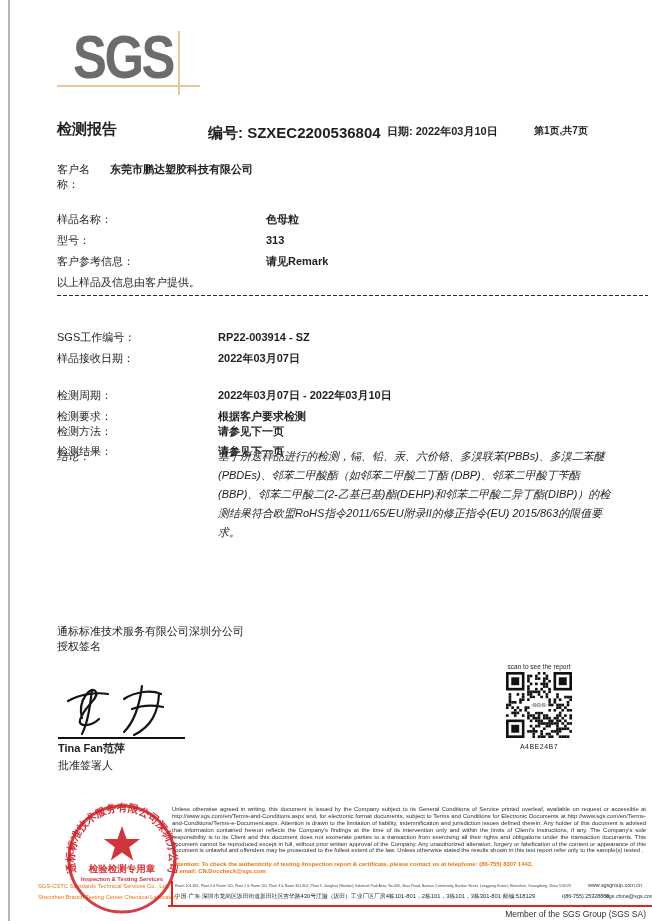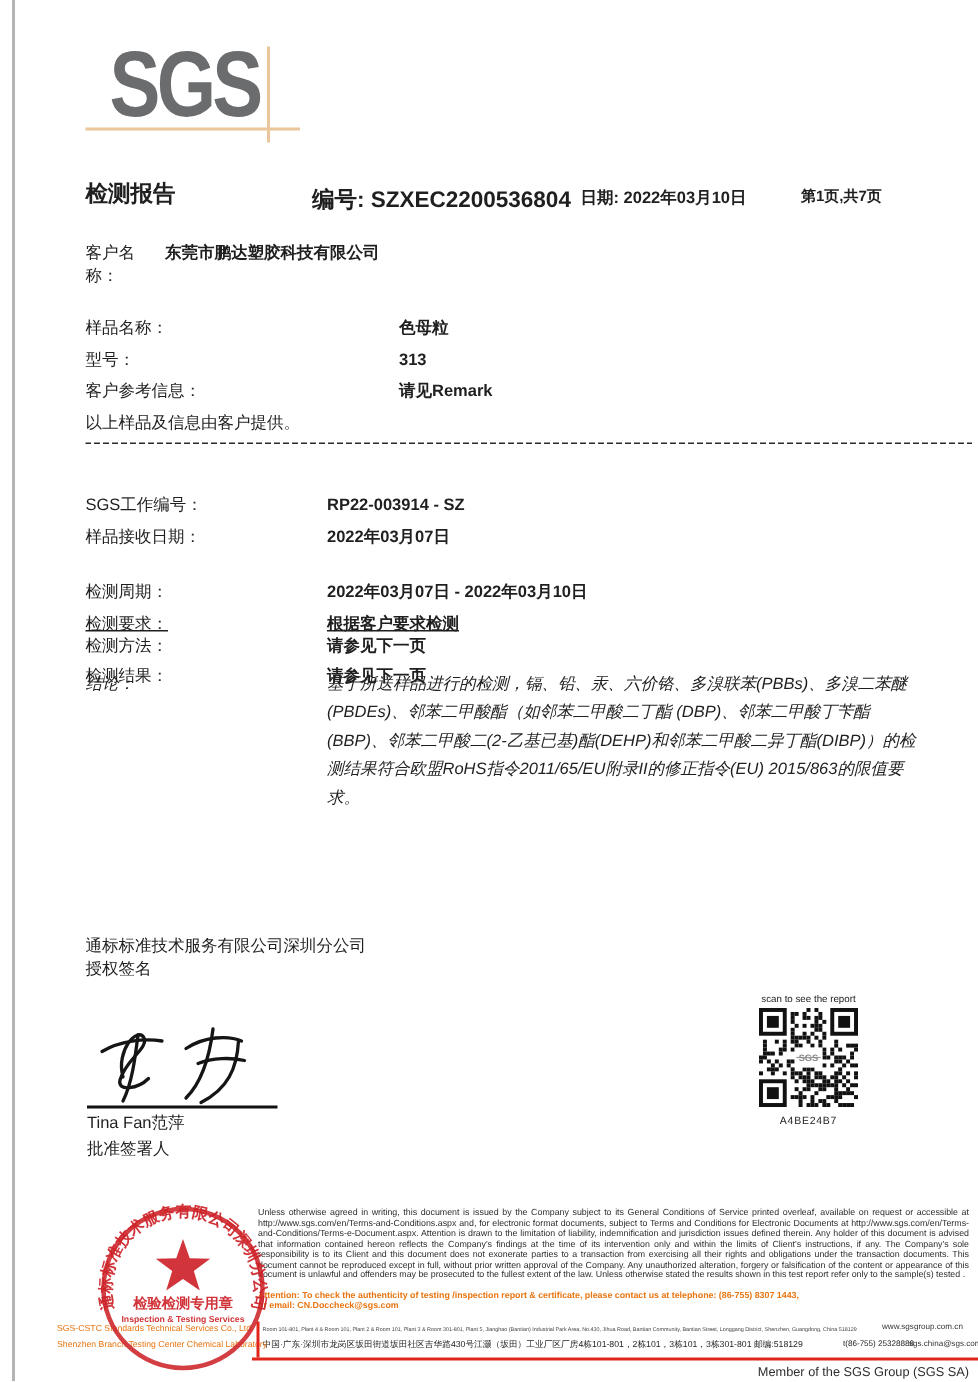--- a/index.html
+++ b/index.html
@@ -30,31 +30,31 @@
   .sample .row{margin-bottom:6px;gap:48px;}
   .sample .lbl{width:161px;}
   .sample-note{font-size:11px;line-height:15px;margin-top:0;}
   .sep{position:absolute;left:57px;top:295px;width:591px;height:1px;
        background:repeating-linear-gradient(90deg,#2a2a2a 0,#2a2a2a 4px,transparent 4px,transparent 6px);}
   .work{position:absolute;left:57px;top:330px;}
   .work .lbl{width:161px;}
   .work .row:nth-child(1){margin-bottom:6px;}
   .work .row:nth-child(2){margin-bottom:22px;}
   .work .row:nth-child(3){margin-bottom:6px;}
-  .work .row:nth-child(4){margin-bottom:0px;text-decoration:underline;}
+  .work .row:nth-child(4){margin-bottom:0px;}
   .work .row:nth-child(5){margin-bottom:5px;}
   .conclusion{position:absolute;left:57px;top:447px;display:flex;font-size:11px;font-style:italic;}
   .c-lbl{width:161px;flex:none;line-height:19px;}
   .c-text{width:398px;line-height:19px;}
 
   
   .sig-co{position:absolute;left:57px;top:624px;font-size:11px;line-height:15px;}
   .sig-svg{position:absolute;left:62px;top:678px;}
   .sig-line{position:absolute;left:58px;top:737px;width:127px;height:2px;background:#111;}
-  .sig-name{position:absolute;left:58px;top:741px;font-size:11px;font-weight:400;}
+  .sig-name{position:absolute;left:58px;top:741px;font-size:11px;font-weight:700;}
   .sig-title{position:absolute;left:58px;top:758px;font-size:11px;}
 
   
   .qr{position:absolute;left:496px;top:663px;width:86px;text-align:center;}
   .qr-cap{font-size:6.5px;color:#222;margin-bottom:2px;white-space:nowrap;}
   .qr-code-text{font-size:7px;color:#222;margin-top:1px;letter-spacing:.5px;}
 
   
   .stamp{position:absolute;left:64px;top:801px;z-index:3;}
   .co-orange{position:absolute;left:38px;top:881px;z-index:2;font-size:5.8px;line-height:11px;

